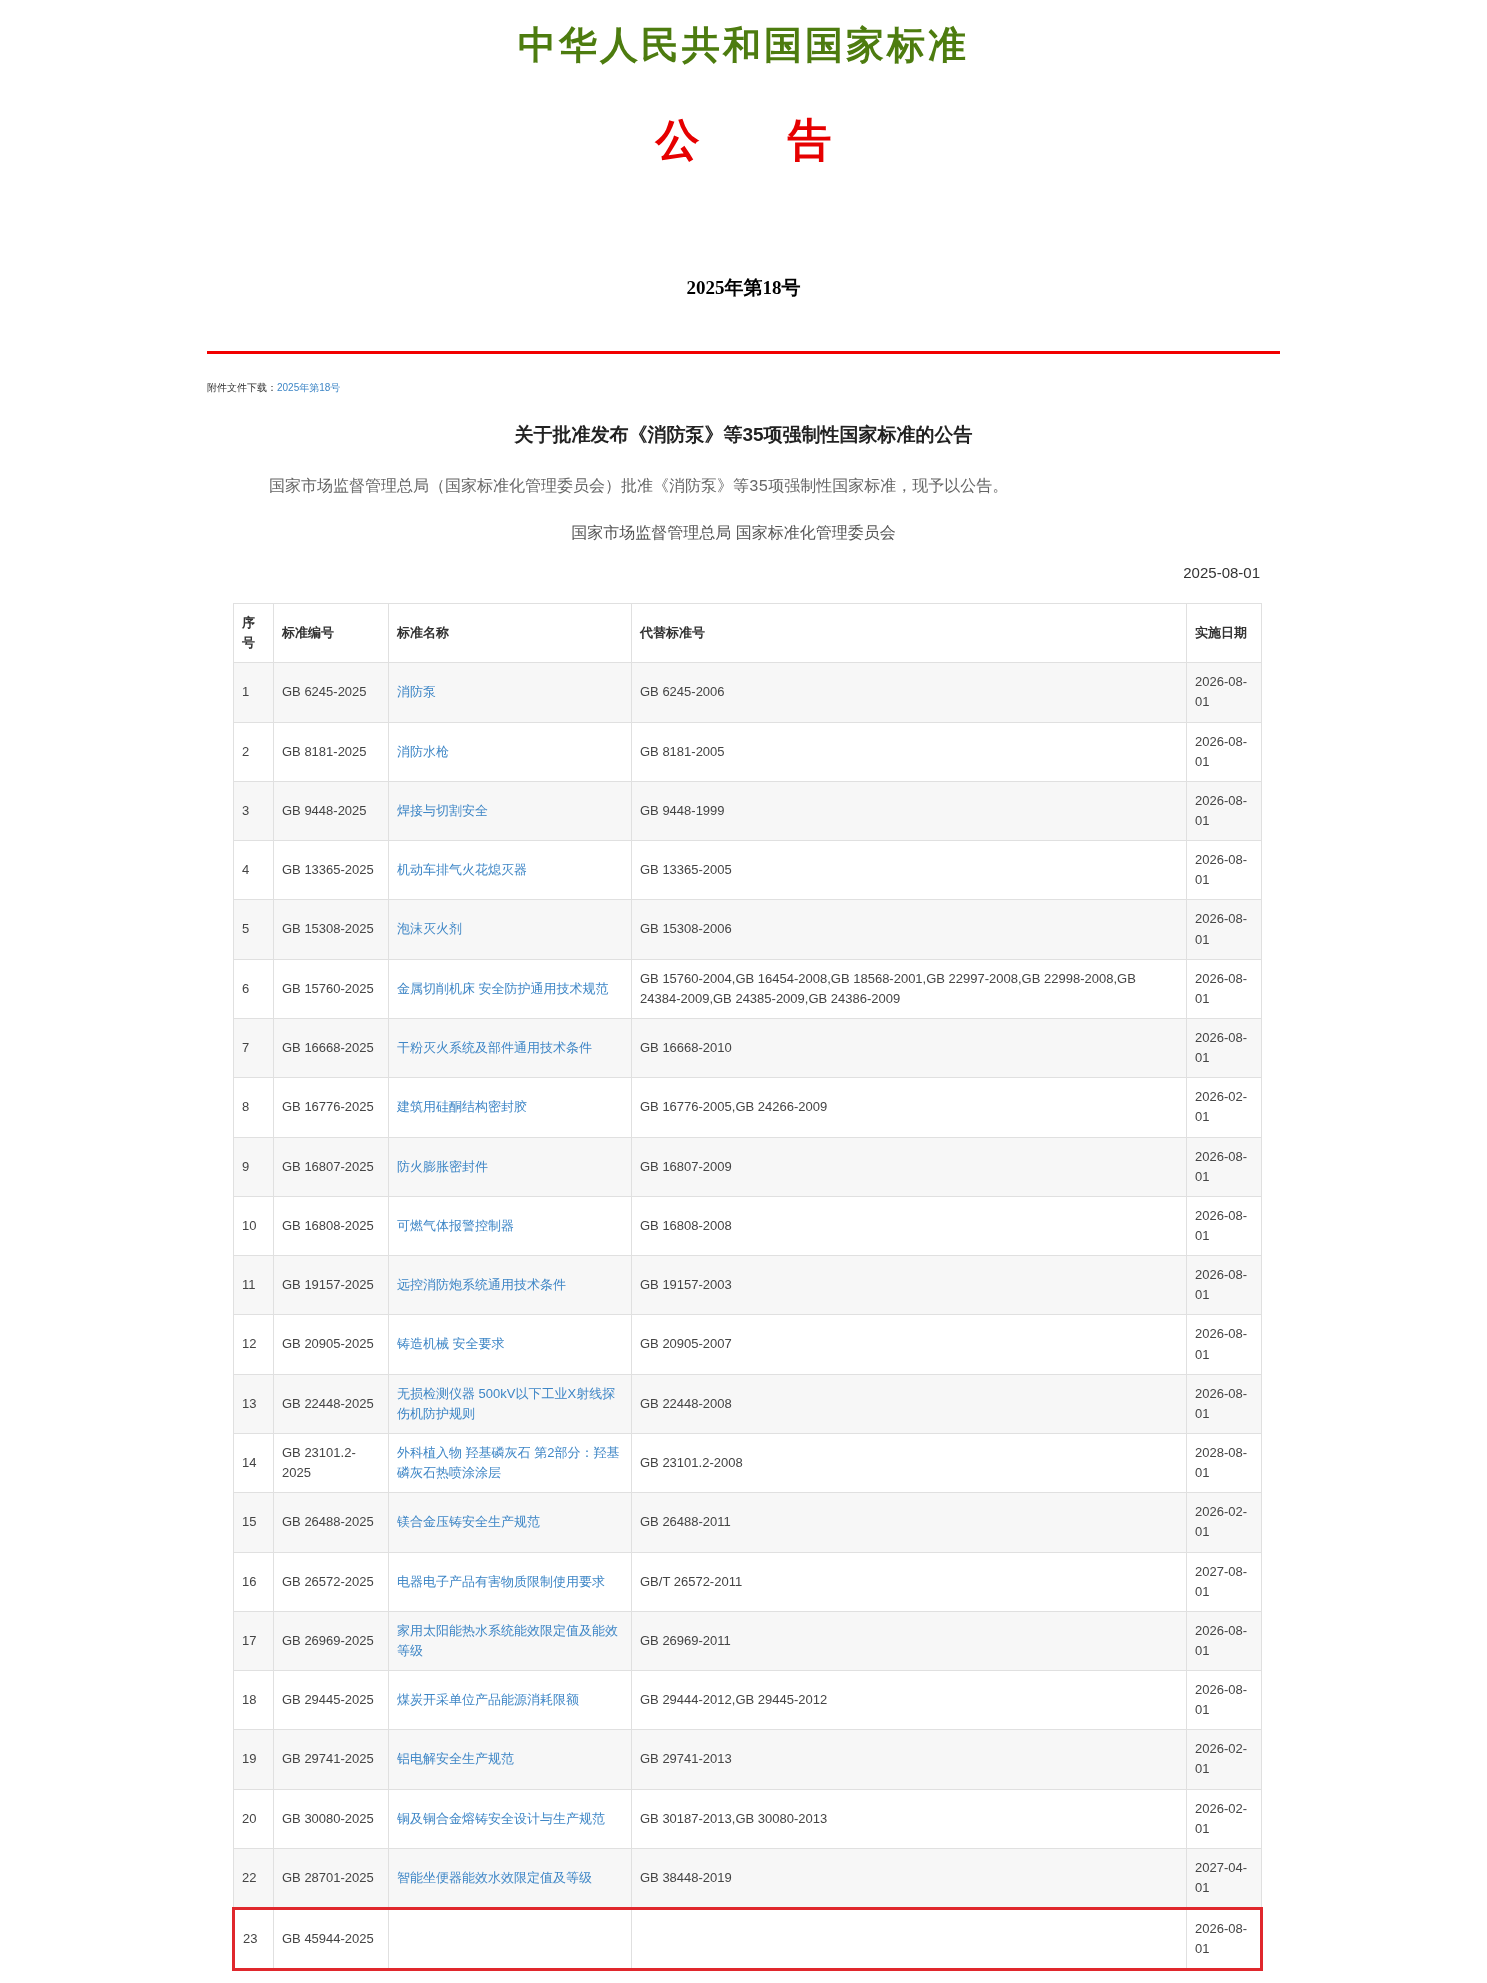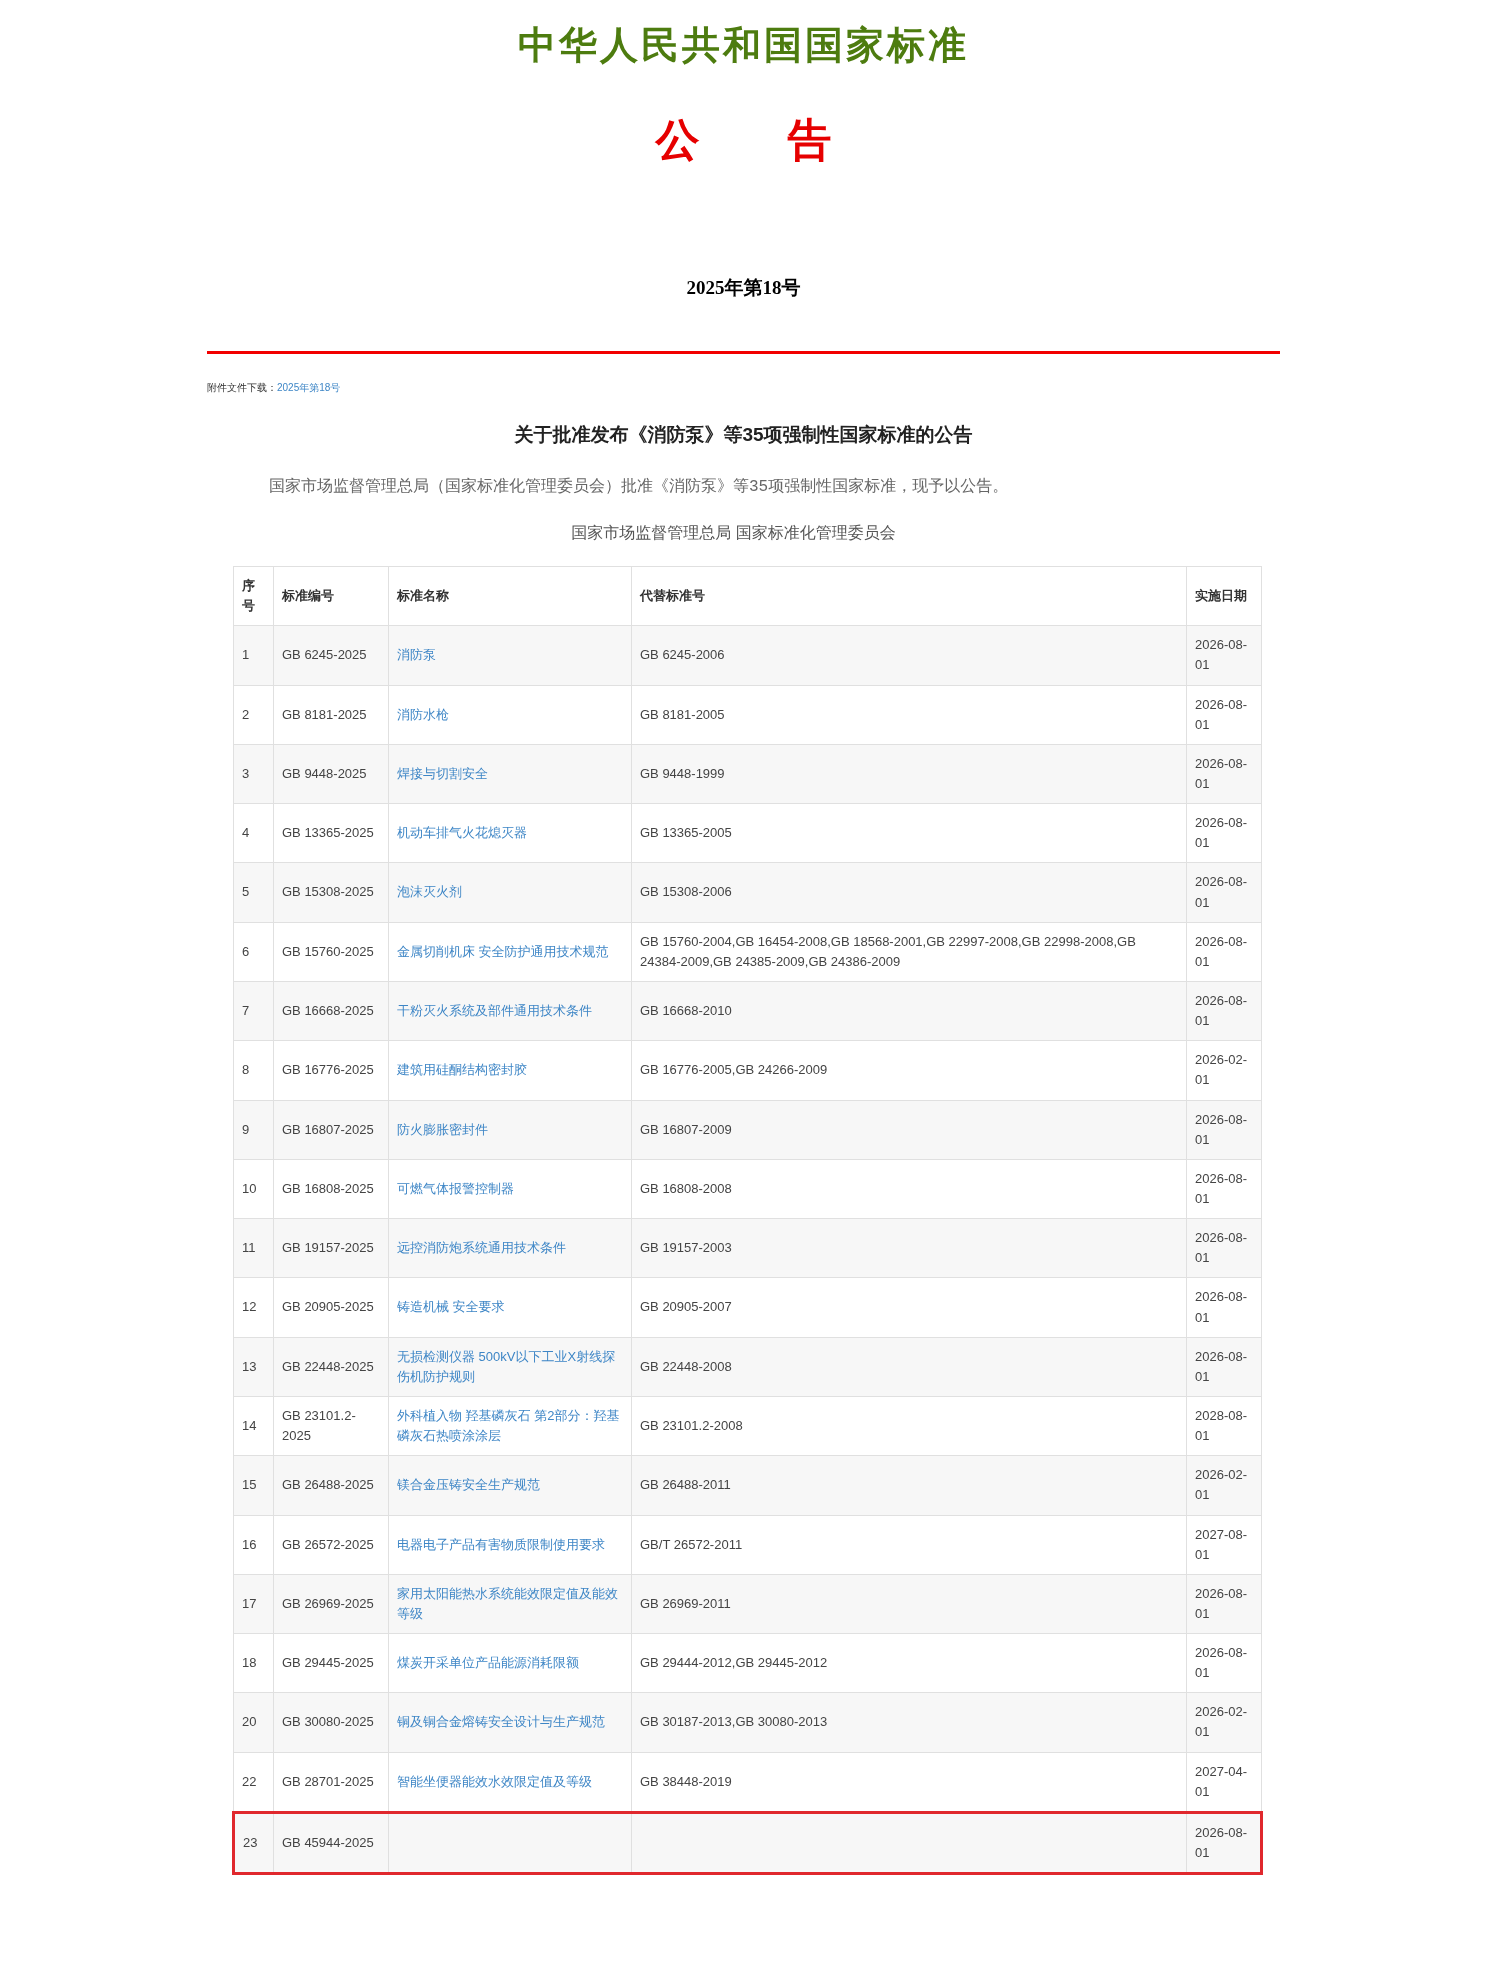--- a/index.html
+++ b/index.html
@@ -70,20 +70,21 @@
   <div class="attachment">
     <span>附件文件下载：</span><a href="#">2025年第18号</a>
   </div>
 
   <div class="ann-title">关于批准发布《消防泵》等35项强制性国家标准的公告</div>
 
   <p class="ann-body">国家市场监督管理总局（国家标准化管理委员会）批准《消防泵》等35项强制性国家标准，现予以公告。</p>
 
   <div class="authority">国家市场监督管理总局 国家标准化管理委员会</div>
 
+  <div class="pub-date">2025-08-01</div>
 
   <table class="standards">
     <colgroup>
       <col style="width:40px">
         <col style="width:115px">
         <col style="width:243px">
         <col style="width:555px">
         <col style="width:75px">
     </colgroup>
     <thead>
@@ -216,20 +217,27 @@
     <td>2026-08-01</td>
   </tr>
         <tr>
     <td>18</td>
     <td>GB 29445-2025</td>
     <td><a href="#">煤炭开采单位产品能源消耗限额</a></td>
     <td>GB 29444-2012,GB 29445-2012</td>
     <td>2026-08-01</td>
   </tr>
         <tr>
+    <td>19</td>
+    <td>GB 29741-2025</td>
+    <td><a href="#">铝电解安全生产规范</a></td>
+    <td>GB 29741-2013</td>
+    <td>2026-02-01</td>
+  </tr>
+        <tr>
     <td>20</td>
     <td>GB 30080-2025</td>
     <td><a href="#">铜及铜合金熔铸安全设计与生产规范</a></td>
     <td>GB 30187-2013,GB 30080-2013</td>
     <td>2026-02-01</td>
   </tr>
         <tr>
     <td>22</td>
     <td>GB 28701-2025</td>
     <td><a href="#">智能坐便器能效水效限定值及等级</a></td>

